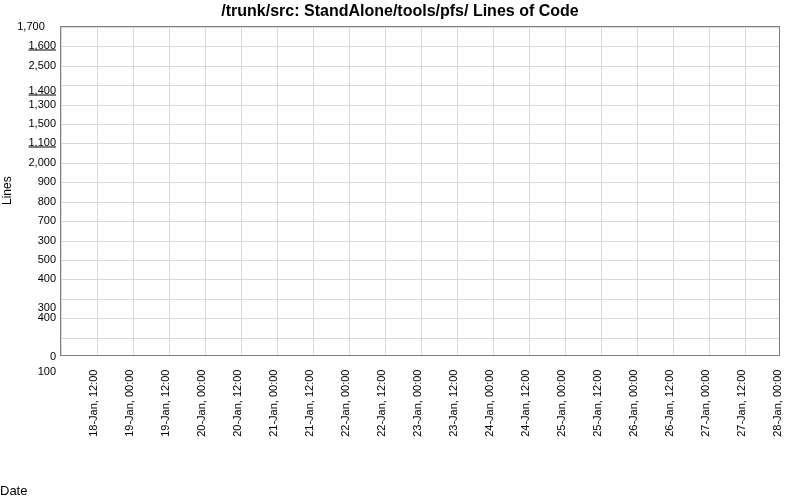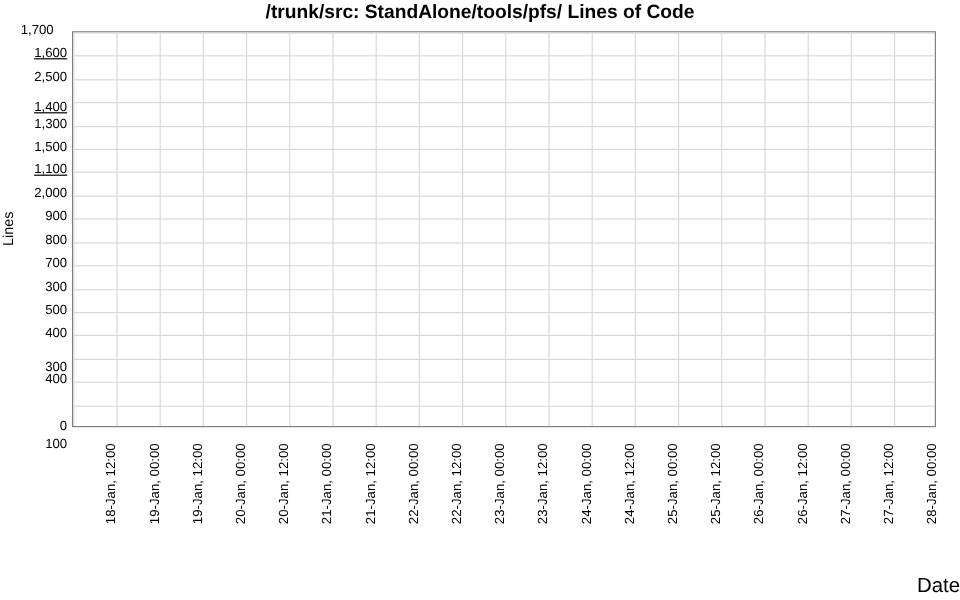--- a/index.html
+++ b/index.html
@@ -75,22 +75,22 @@
   }
   .ylabel span {
     display: inline-block;
     white-space: nowrap;
   }
   .xlabel {
     position: absolute;
     bottom: 2px;
     left: 0;
     width: 100%;
-    text-align: right;
-    font-size: 17px;
+    text-align: left;
+    font-size: 13px;
     color: #000;
   }
 </style>
 </head>
 <body>
 
 <div class="chart">
   <div class="title">/trunk/src: StandAlone/tools/pfs/ Lines of Code</div>
 
   <div class="plot-area" id="plot-area">

